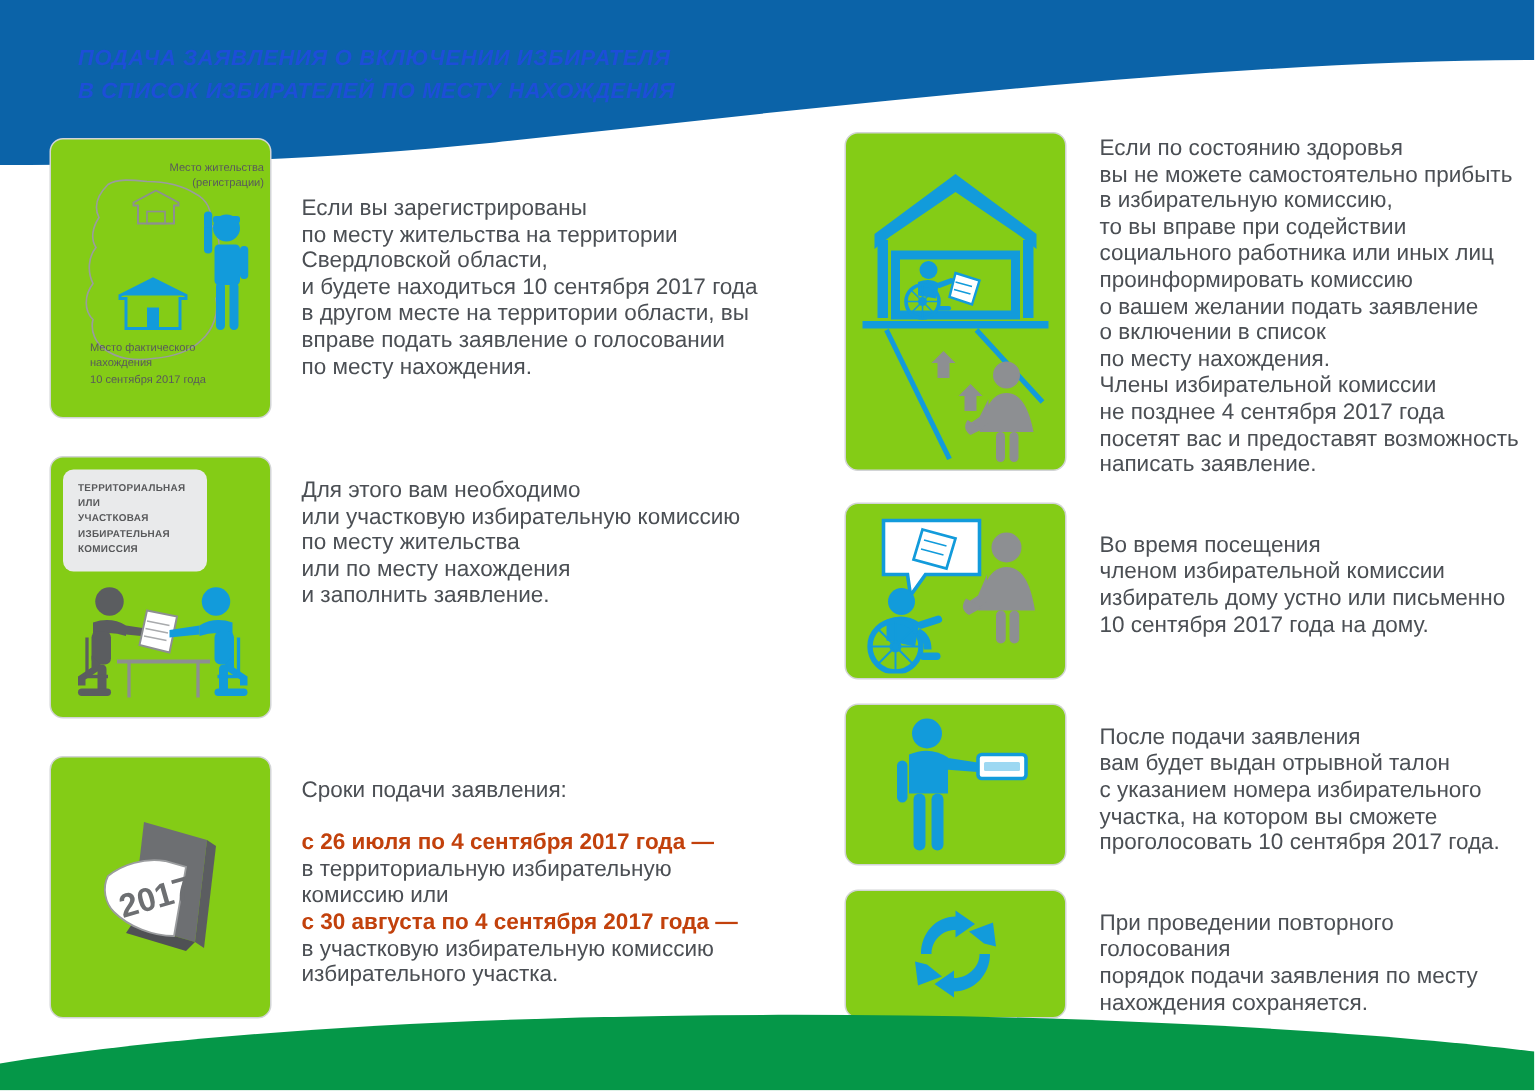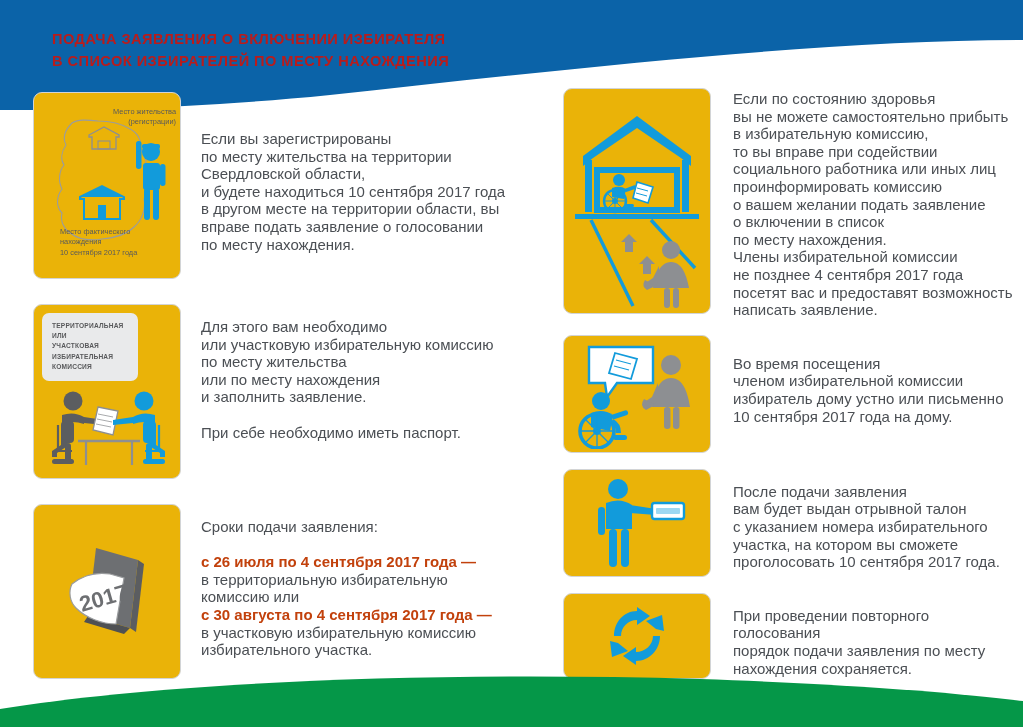--- a/index.html
+++ b/index.html
@@ -8,36 +8,36 @@
     font-family: "Liberation Sans", sans-serif;
     background: #ffffff;
     overflow: hidden;
   }
   #page { position: relative; width: 1023px; height: 727px; background: #fff; }
 
   
   .top-wave { position: absolute; left: 0; top: 0; width: 1023px; height: 110px; }
   .header-title {
     position: absolute; left: 52px; top: 28px; width: 640px;
-    color: #b91c1c; font-weight: bold; font-size: 14.6px;
-    letter-spacing: .45px; line-height: 22px;
+    color: #1d4ed8; font-weight: bold; font-size: 14.6px;
+    letter-spacing: .45px; line-height: 22px; font-style: italic;
   }
   .header-title div { white-space: nowrap; }
 
   
   .bottom-wave { position: absolute; left: 0; bottom: 0; width: 1023px; height: 60px; }
 
   
   .col-left  { position: absolute; left: 33px;  top: 92px; width: 500px; }
   .col-right { position: absolute; left: 563px; top: 88px; width: 450px; }
 
   .card {
     border: 1px solid #d2d4d6;
     border-radius: 9px;
-    background: #eab308;
+    background: #84cc16;
     display: flex; align-items: center; justify-content: center;
     flex: 0 0 auto;
   }
 
   .txt {
     font-size: 15px;
     line-height: 17.6px;
     color: #4b4f54;
   }
   .txt p { margin: 0; }
@@ -197,21 +197,20 @@
           </svg>
         </div>
       </div>
       <div class="txt" style="padding-top:14px;">
         <p>Для этого вам необходимо</p>
         <p>или участковую избирательную комиссию</p>
         <p>по месту жительства</p>
         <p>или по месту нахождения</p>
         <p>и заполнить заявление.</p>
         <div class="gap"></div>
-        <p>При себе необходимо иметь паспорт.</p>
       </div>
     </div>
 
     <div class="lb">
       <div class="card card-cal">
         <svg width="110" height="120" viewBox="0 0 110 120">
 
           <path d="M44,16 L86,28 L78,96 L36,84 Z" fill="#6d6f72"></path>
           <path d="M86,28 L92,32 L84,100 L78,96 Z" fill="#5b5d60"></path>
           <path d="M36,84 L78,96 L72,102 L32,90 Z" fill="#4f5154"></path>

